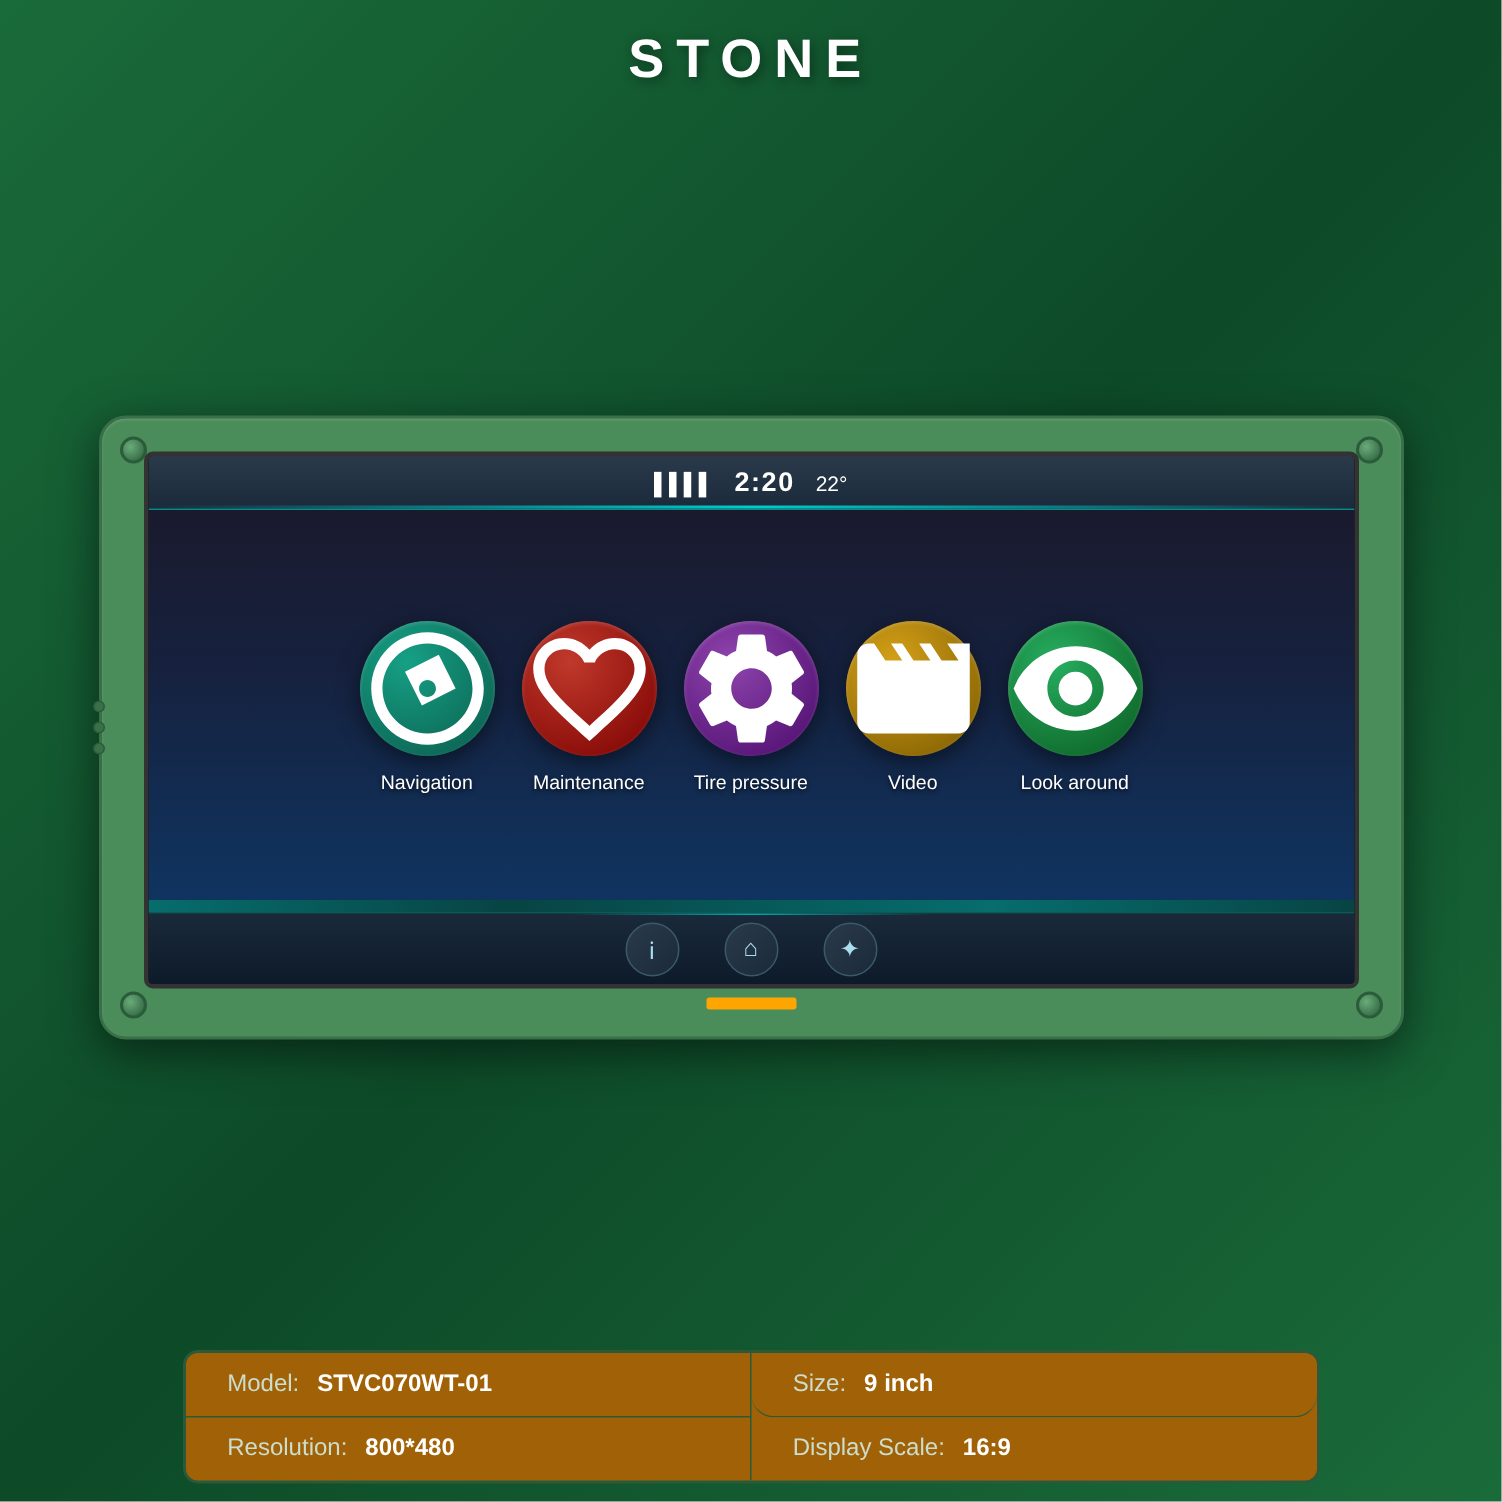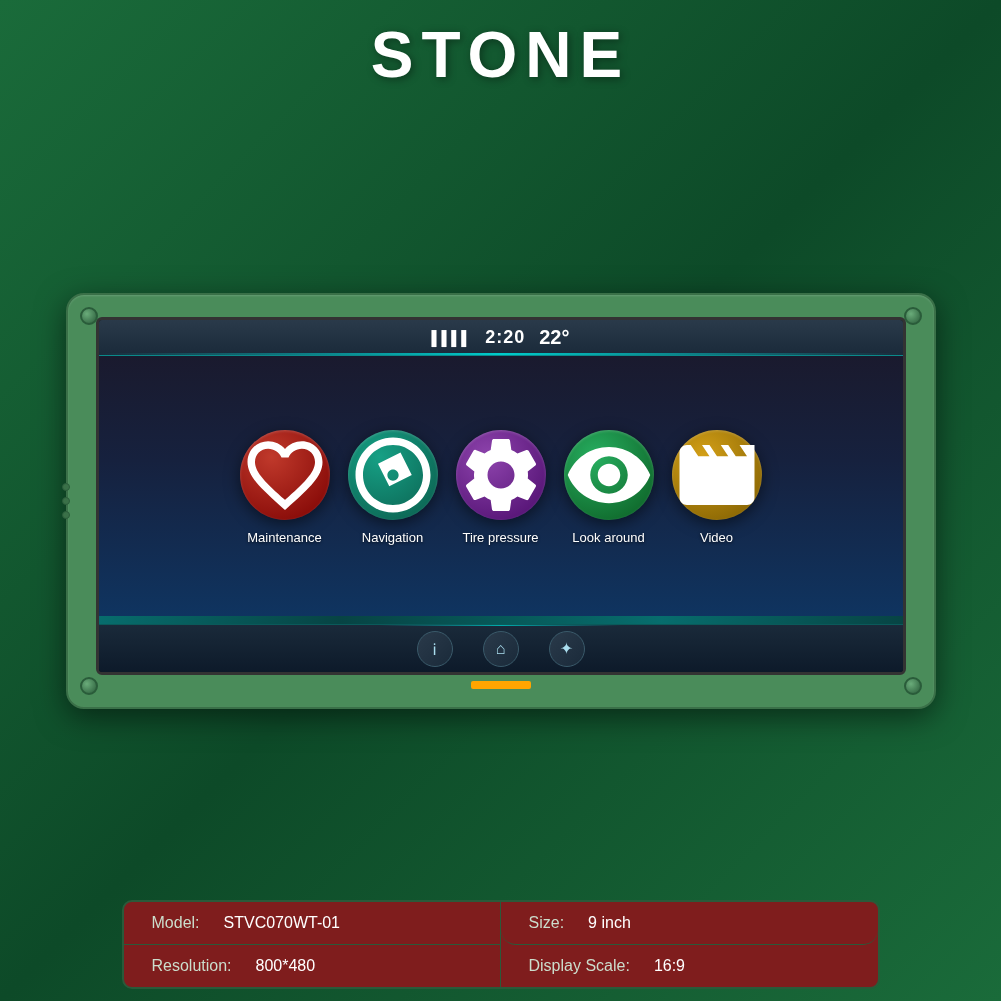--- a/index.html
+++ b/index.html
@@ -17,21 +17,21 @@
     
     .header {
       width: 100%;
       display: flex;
       justify-content: center;
       align-items: center;
       padding: 18px 0 10px 0;
     }
     .brand-title {
       color: white;
-      font-size: 64px;
+      font-size: 36px;
       font-weight: 900;
       letter-spacing: 8px;
       text-shadow: 2px 2px 8px rgba(0,0,0,0.4);
     }
 
     
     .device-wrapper {
       display: flex;
       justify-content: center;
       align-items: center;
@@ -121,22 +121,22 @@
       font-size: 14px;
     }
     .time-display {
       color: white;
       font-size: 18px;
       font-weight: 700;
       letter-spacing: 1px;
     }
     .temp-display {
       color: white;
-      font-size: 20px;
-      font-weight: 700;
+      font-size: 14px;
+      font-weight: 400;
     }
 
     
     .screen-body {
       background: linear-gradient(180deg, #1a1a2e 0%, #16213e 40%, #0f3460 100%);
       padding: 30px 20px 20px 20px;
       min-height: 260px;
       display: flex;
       flex-direction: column;
       align-items: center;
@@ -260,21 +260,21 @@
     .connector-pins {
       background: #ffa500;
       width: 60px;
       height: 8px;
       border-radius: 2px;
       position: relative;
     }
 
     
     .specs-table {
-      background: #7f1d1d;
+      background: #a16207;
       border: 2px solid #2a5a3a;
       border-radius: 10px;
       width: 758px;
       margin: 0 40px;
       display: grid;
       grid-template-columns: 1fr 1fr;
       overflow: hidden;
     }
 
     .spec-cell {
@@ -295,22 +295,22 @@
     .spec-cell:nth-last-child(2) {
       border-bottom: none;
     }
 
     .spec-label {
       color: #ccddcc;
       font-weight: 400;
     }
     .spec-value {
       color: white;
-      font-weight: 400;
-      margin-left: 18px;
+      font-weight: 700;
+      margin-left: 6px;
     }
 
     .bottom-gap { height: 12px; }
   </style>
 </head>
 <body>
 
 <div class="header">
   <span class="brand-title">STONE</span>
 </div>
@@ -334,64 +334,64 @@
       <div class="status-bar">
         <div class="status-center">
           <span class="signal-icon">▌▌▌▌</span>
           <span class="time-display">2:20</span>
           <span class="temp-display">22°</span>
         </div>
       </div>
 
       <div class="screen-body">
         <div class="app-grid">
+
+          <div class="app-item">
+            <div class="app-btn btn-navigation">
+              <svg class="btn-icon" viewBox="0 0 24 24" fill="white">
+                <path d="M12 2C6.48 2 2 6.48 2 12s4.48 10 10 10 10-4.48 10-10S17.52 2 12 2zm0 18c-4.41 0-8-3.59-8-8s3.59-8 8-8 8 3.59 8 8-3.59 8-8 8zm-1-5l6-3-3-6-6 3 3 6zm1-4.5c.83 0 1.5.67 1.5 1.5s-.67 1.5-1.5 1.5-1.5-.67-1.5-1.5.67-1.5 1.5-1.5z"></path>
+              </svg>
+            </div>
+            <span class="app-label">Navigation</span>
+          </div>
 
           <div class="app-item">
             <div class="app-btn btn-maintenance">
               <svg class="btn-icon" viewBox="0 0 24 24" fill="white">
                 <path d="M16.5 3c-1.74 0-3.41.81-4.5 2.09C10.91 3.81 9.24 3 7.5 3 4.42 3 2 5.42 2 8.5c0 3.78 3.4 6.86 8.55 11.54L12 21.35l1.45-1.32C18.6 15.36 22 12.28 22 8.5 22 5.42 19.58 3 16.5 3zm-4.4 15.55l-.1.1-.1-.1C7.14 14.24 4 11.39 4 8.5 4 6.5 5.5 5 7.5 5c1.54 0 3.04.99 3.57 2.36h1.87C13.46 5.99 14.96 5 16.5 5c2 0 3.5 1.5 3.5 3.5 0 2.89-3.14 5.74-7.9 10.05z"></path>
               </svg>
             </div>
             <span class="app-label">Maintenance</span>
           </div>
 
           <div class="app-item">
-            <div class="app-btn btn-navigation">
-              <svg class="btn-icon" viewBox="0 0 24 24" fill="white">
-                <path d="M12 2C6.48 2 2 6.48 2 12s4.48 10 10 10 10-4.48 10-10S17.52 2 12 2zm0 18c-4.41 0-8-3.59-8-8s3.59-8 8-8 8 3.59 8 8-3.59 8-8 8zm-1-5l6-3-3-6-6 3 3 6zm1-4.5c.83 0 1.5.67 1.5 1.5s-.67 1.5-1.5 1.5-1.5-.67-1.5-1.5.67-1.5 1.5-1.5z"></path>
-              </svg>
-            </div>
-            <span class="app-label">Navigation</span>
-          </div>
-
-          <div class="app-item">
             <div class="app-btn btn-tire">
               <svg class="btn-icon" viewBox="0 0 24 24" fill="white">
                 <path d="M19.14,12.94c0.04-0.3,0.06-0.61,0.06-0.94c0-0.32-0.02-0.64-0.07-0.94l2.03-1.58c0.18-0.14,0.23-0.41,0.12-0.61 l-1.92-3.32c-0.12-0.22-0.37-0.29-0.59-0.22l-2.39,0.96c-0.5-0.38-1.03-0.7-1.62-0.94L14.4,2.81c-0.04-0.24-0.24-0.41-0.48-0.41 h-3.84c-0.24,0-0.43,0.17-0.47,0.41L9.25,5.35C8.66,5.59,8.12,5.92,7.63,6.29L5.24,5.33c-0.22-0.08-0.47,0-0.59,0.22L2.74,8.87 C2.62,9.08,2.66,9.34,2.86,9.48l2.03,1.58C4.84,11.36,4.8,11.69,4.8,12s0.02,0.64,0.07,0.94l-2.03,1.58 c-0.18,0.14-0.23,0.41-0.12,0.61l1.92,3.32c0.12,0.22,0.37,0.29,0.59,0.22l2.39-0.96c0.5,0.38,1.03,0.7,1.62,0.94l0.36,2.54 c0.05,0.24,0.24,0.41,0.48,0.41h3.84c0.24,0,0.44-0.17,0.47-0.41l0.36-2.54c0.59-0.24,1.13-0.56,1.62-0.94l2.39,0.96 c0.22,0.08,0.47,0,0.59-0.22l1.92-3.32c0.12-0.22,0.07-0.47-0.12-0.61L19.14,12.94z M12,15.6c-1.98,0-3.6-1.62-3.6-3.6 s1.62-3.6,3.6-3.6s3.6,1.62,3.6,3.6S13.98,15.6,12,15.6z"></path>
               </svg>
             </div>
             <span class="app-label">Tire pressure</span>
           </div>
 
           <div class="app-item">
+            <div class="app-btn btn-video">
+              <svg class="btn-icon" viewBox="0 0 24 24" fill="white">
+                <path d="M18 4l2 3h-3l-2-3h-2l2 3h-3l-2-3H8l2 3H7L5 4H4c-1.1 0-2 .9-2 2v12c0 1.1.9 2 2 2h16c1.1 0 2-.9 2-2V4h-4z"></path>
+              </svg>
+            </div>
+            <span class="app-label">Video</span>
+          </div>
+
+          <div class="app-item">
             <div class="app-btn btn-lookaround">
               <svg class="btn-icon" viewBox="0 0 24 24" fill="white">
                 <path d="M12 4.5C7 4.5 2.73 7.61 1 12c1.73 4.39 6 7.5 11 7.5s9.27-3.11 11-7.5c-1.73-4.39-6-7.5-11-7.5zM12 17c-2.76 0-5-2.24-5-5s2.24-5 5-5 5 2.24 5 5-2.24 5-5 5zm0-8c-1.66 0-3 1.34-3 3s1.34 3 3 3 3-1.34 3-3-1.34-3-3-3z"></path>
               </svg>
             </div>
             <span class="app-label">Look around</span>
-          </div>
-
-          <div class="app-item">
-            <div class="app-btn btn-video">
-              <svg class="btn-icon" viewBox="0 0 24 24" fill="white">
-                <path d="M18 4l2 3h-3l-2-3h-2l2 3h-3l-2-3H8l2 3H7L5 4H4c-1.1 0-2 .9-2 2v12c0 1.1.9 2 2 2h16c1.1 0 2-.9 2-2V4h-4z"></path>
-              </svg>
-            </div>
-            <span class="app-label">Video</span>
           </div>
 
         </div>
       </div>
 
       <div class="screen-bottom-strip"></div>
 
       <div class="bottom-nav">
         <div class="nav-btn">ℹ</div>
         <div class="nav-btn">⌂</div>

